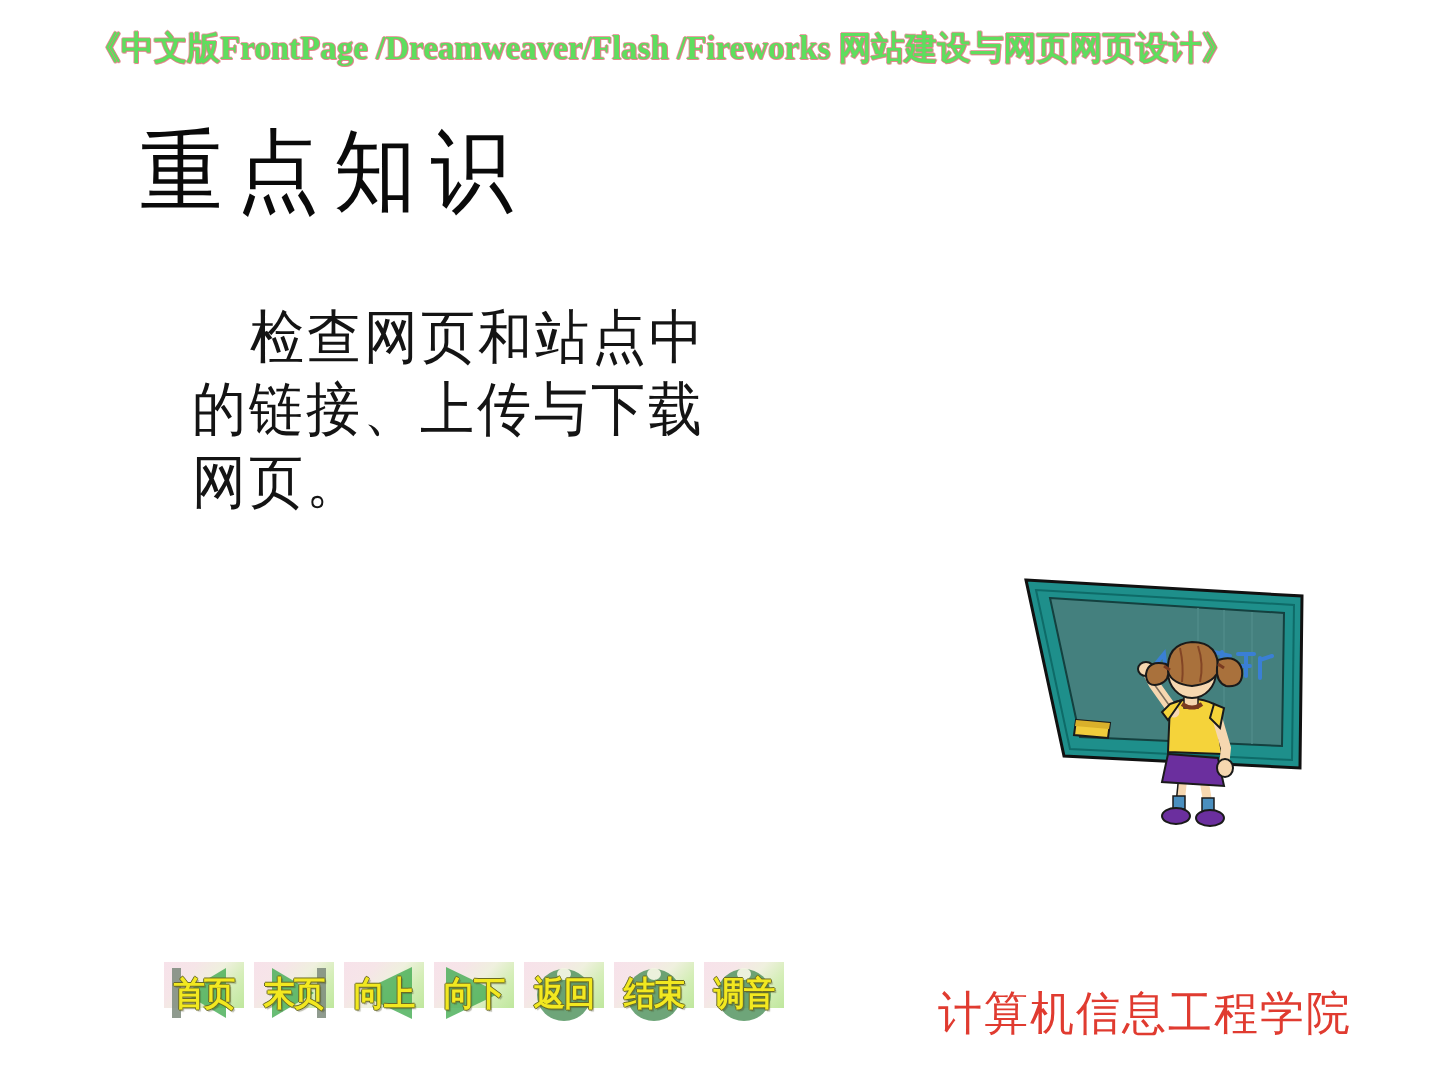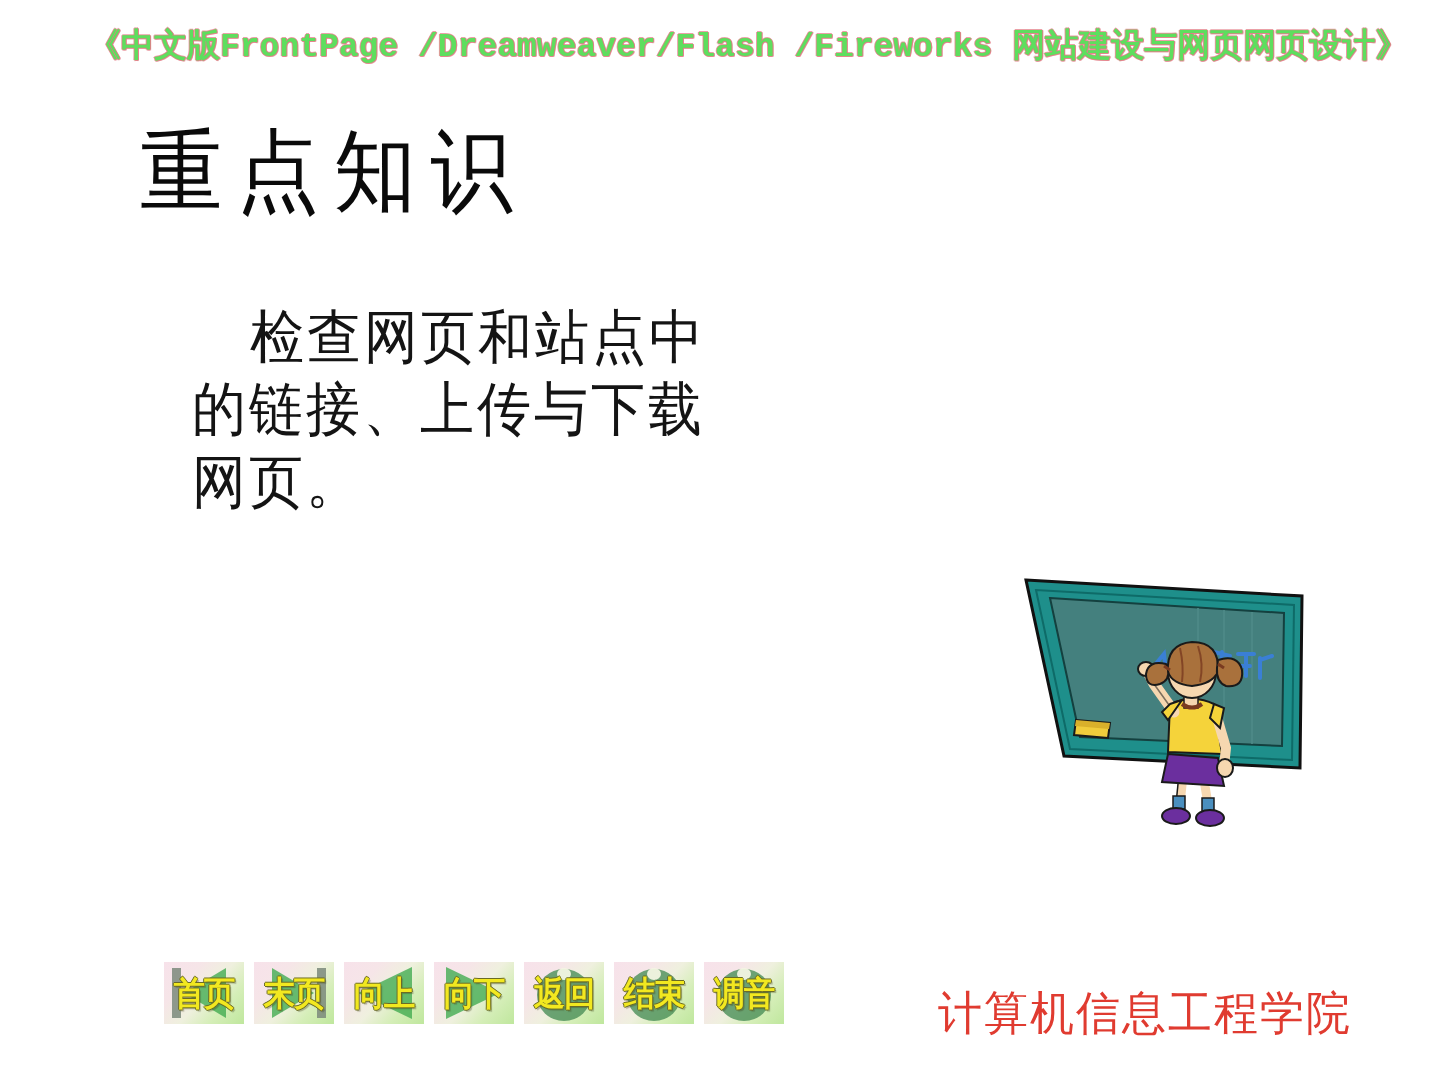--- a/index.html
+++ b/index.html
@@ -22,21 +22,21 @@
     inset: 0;
     background: #ffffff;
   }
 
   
   #book-title {
     position: absolute;
     left: 88px;
     top: 26px;
     width: 1270px;
-    font-family: Liberation Mono, monospace;
+    font-family: Liberation Serif, serif;
     font-weight: bold;
     font-size: 33px;
     line-height: 44px;
     letter-spacing: 0px;
     white-space: nowrap;
     color: #5ede5e;
     text-shadow:
        1px  0px 0px rgba(225,120,130,0.85),
       -1px  0px 0px rgba(225,120,130,0.75),
        0px  1px 0px rgba(225,120,130,0.75),
@@ -93,21 +93,21 @@
     left: 164px;
     top: 962px;
     height: 66px;
     display: flex;
     align-items: flex-start;
     gap: 10px;
   }
   .nav-btn {
     position: relative;
     width: 80px;
-    height: 62px;
+    height: 46px;
     background: linear-gradient(132deg,
                 #f7e2ea 0%, #f6e5e8 28%,
                 #eff0de 52%, #d5eeb8 74%,
                 #bfe79d 100%);
     cursor: pointer;
   }
   .nav-btn .glyph {
     position: absolute;
     inset: 0;
   }

